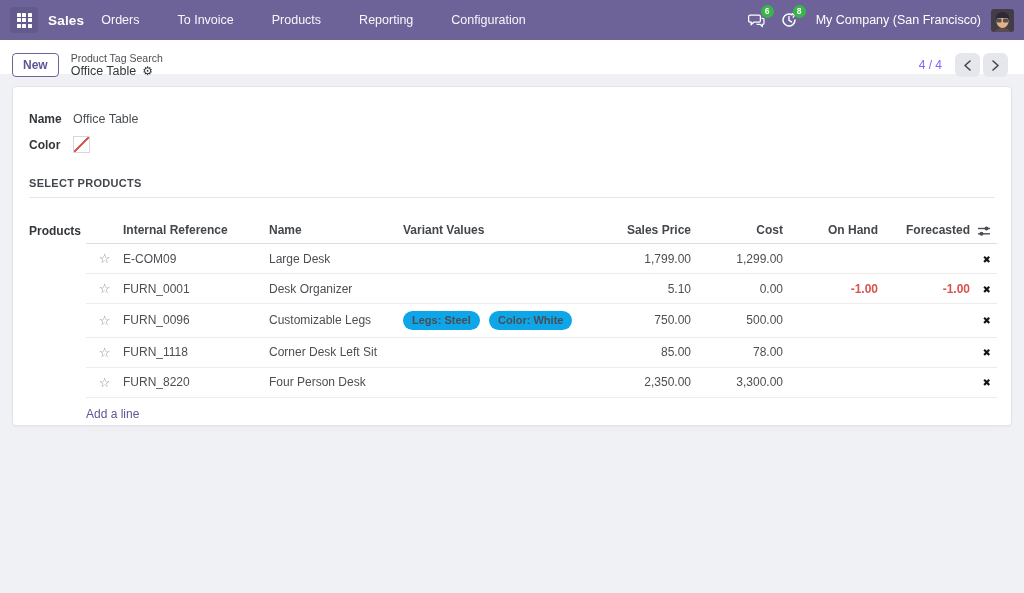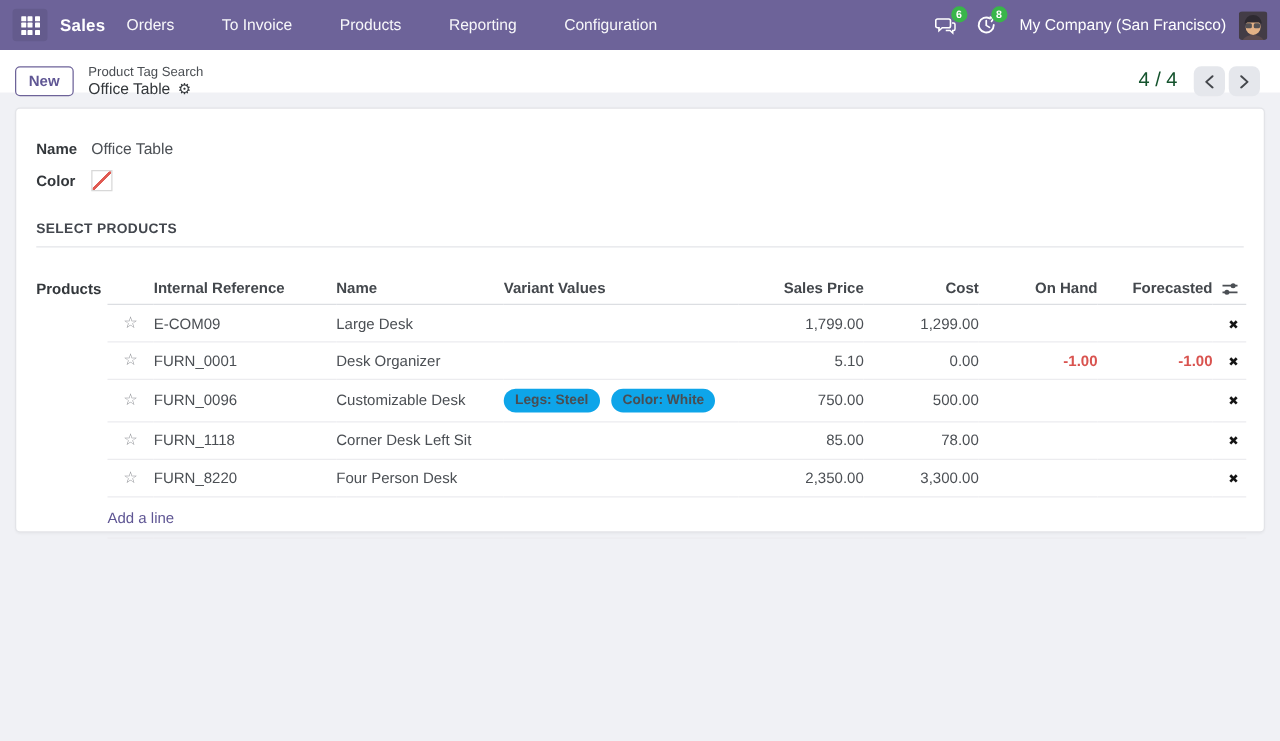--- a/index.html
+++ b/index.html
@@ -42,21 +42,21 @@
     background: #fff; border: 1px solid #6d6399; color: #5f5694; font-weight: bold;
     font-size: 12px; border-radius: 4px; padding: 4px 10px; cursor: pointer;
     font-family: "Liberation Sans", sans-serif;
   }
   .breadcrumb { margin-left: 12px; display: flex; flex-direction: column; justify-content: center; }
   .bc-parent { font-size: 10.5px; color: #4b4f54; line-height: 12px; cursor: pointer; }
   .bc-current-row { display: flex; align-items: center; gap: 6px; }
   .bc-current { font-size: 12.5px; color: #33373b; line-height: 15px; }
   .gear-icon { font-size: 12px; color: #33373b; cursor: pointer; line-height: 1; }
   .pager { margin-left: auto; display: flex; align-items: center; }
-  .pager-count { font-size: 16px; color: #14532d; margin-right: 10px; }
+  .pager-count { font-size: 12px; color: #8b5cf6; margin-right: 10px; }
   .pager-btn {
     width: 25px; height: 24px; background: #e5e7ec; border: none; border-radius: 6px;
     display: flex; align-items: center; justify-content: center; cursor: pointer; margin-left: 3px;
   }
 
   
   .content { padding: 12px; height: 527px; }
   .card {
     background: #fff; border: 1px solid #e3e4e8; border-radius: 4px; height: 340px;
     box-shadow: 0 1px 2px rgba(0,0,0,.04); padding: 25px 16px 0 16px;
@@ -240,21 +240,21 @@
             <td></td>
             <td class="num">5.10</td>
             <td class="num">0.00</td>
             <td class="num neg">-1.00</td>
             <td class="num neg">-1.00</td>
             <td class="cell-del"><span class="del-x glyph">✖</span></td>
           </tr>
           <tr>
             <td class="cell-star"><span class="star glyph">☆</span></td>
             <td>FURN_0096</td>
-            <td>Customizable Desk</td>
+            <td>Customizable Legs</td>
             <td>
               <span class="pill">Legs: Steel</span>
               <span class="pill">Color: White</span>
             </td>
             <td class="num">750.00</td>
             <td class="num">500.00</td>
             <td class="num"></td>
             <td class="num"></td>
             <td class="cell-del"><span class="del-x glyph">✖</span></td>
           </tr>

